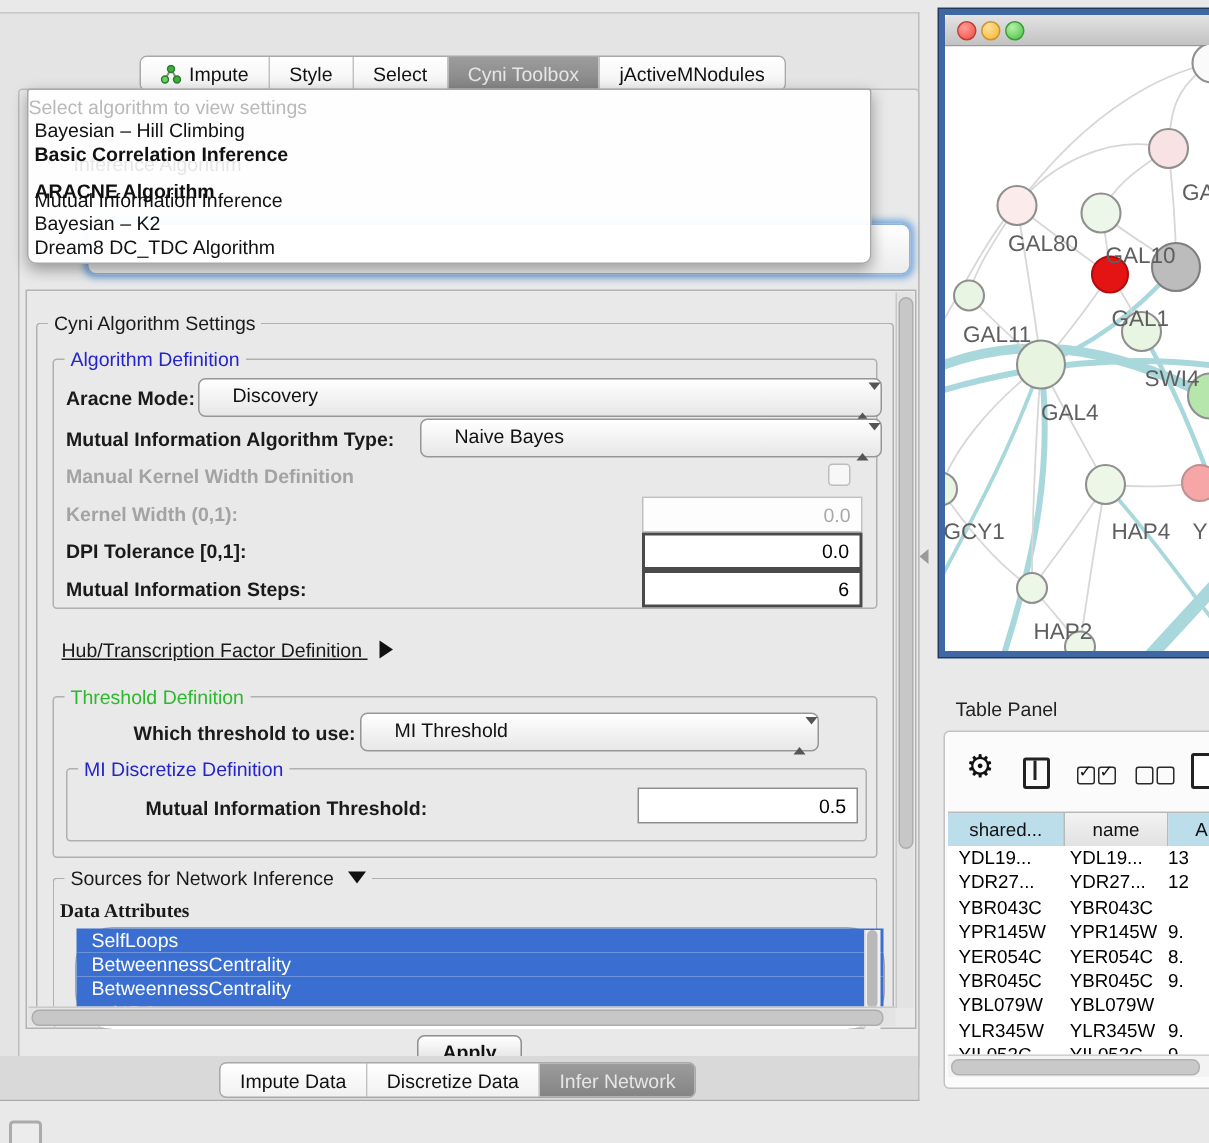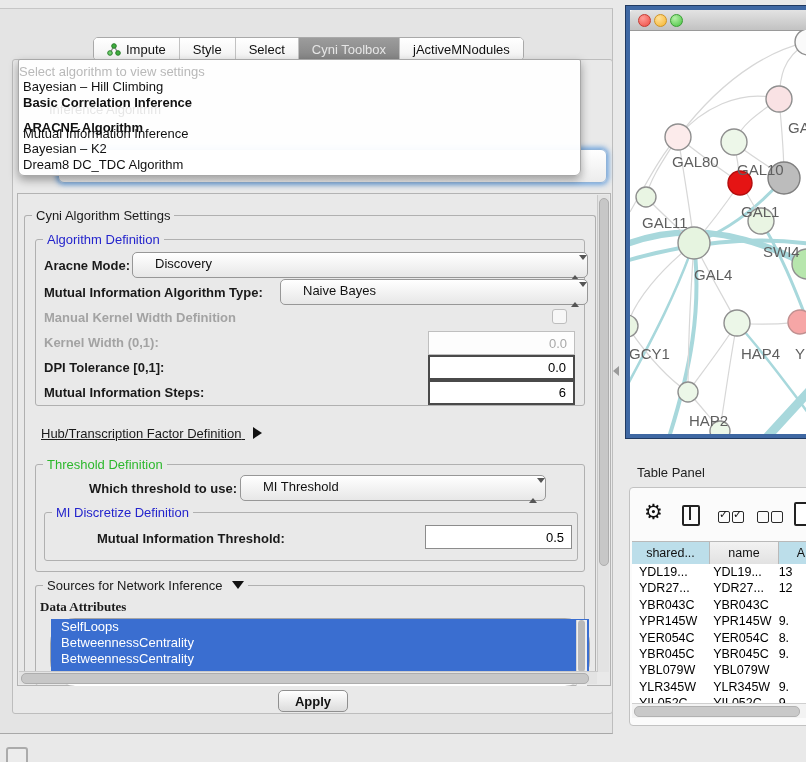--- a/index.html
+++ b/index.html
@@ -248,20 +248,33 @@
         <div class="abs hscroll">
           <div class="abs hthumb"></div>
         </div>
       </div>
 
       <div class="abs apply-row">
         <button class="apply-btn">Apply</button>
       </div>
     </div>
 
+    <div class="abs bstrip">
+      <div class="abs btabbar">
+        <div class="tab">
+          <span>Impute Data</span>
+        </div>
+        <div class="tab">
+          <span>Discretize Data</span>
+        </div>
+        <div class="tab sel">
+          <span>Infer Network</span>
+        </div>
+      </div>
+    </div>
   </div>
 
   <div class="abs divider-mark"></div>
 
   <div class="abs netwin">
     <div class="abs net-titlebar">
       <span class="light" style="left:8px;background:radial-gradient(circle at 35% 30%,#ff9d97,#ee4b42);border:1px solid #c43b32;"></span>
       <span class="light" style="left:24px;background:radial-gradient(circle at 35% 30%,#ffe09a,#f5b52e);border:1px solid #cf9325;"></span>
       <span class="light" style="left:40px;background:radial-gradient(circle at 35% 30%,#b6f0a8,#45c33f);border:1px solid #3a9e34;"></span>
     </div>

